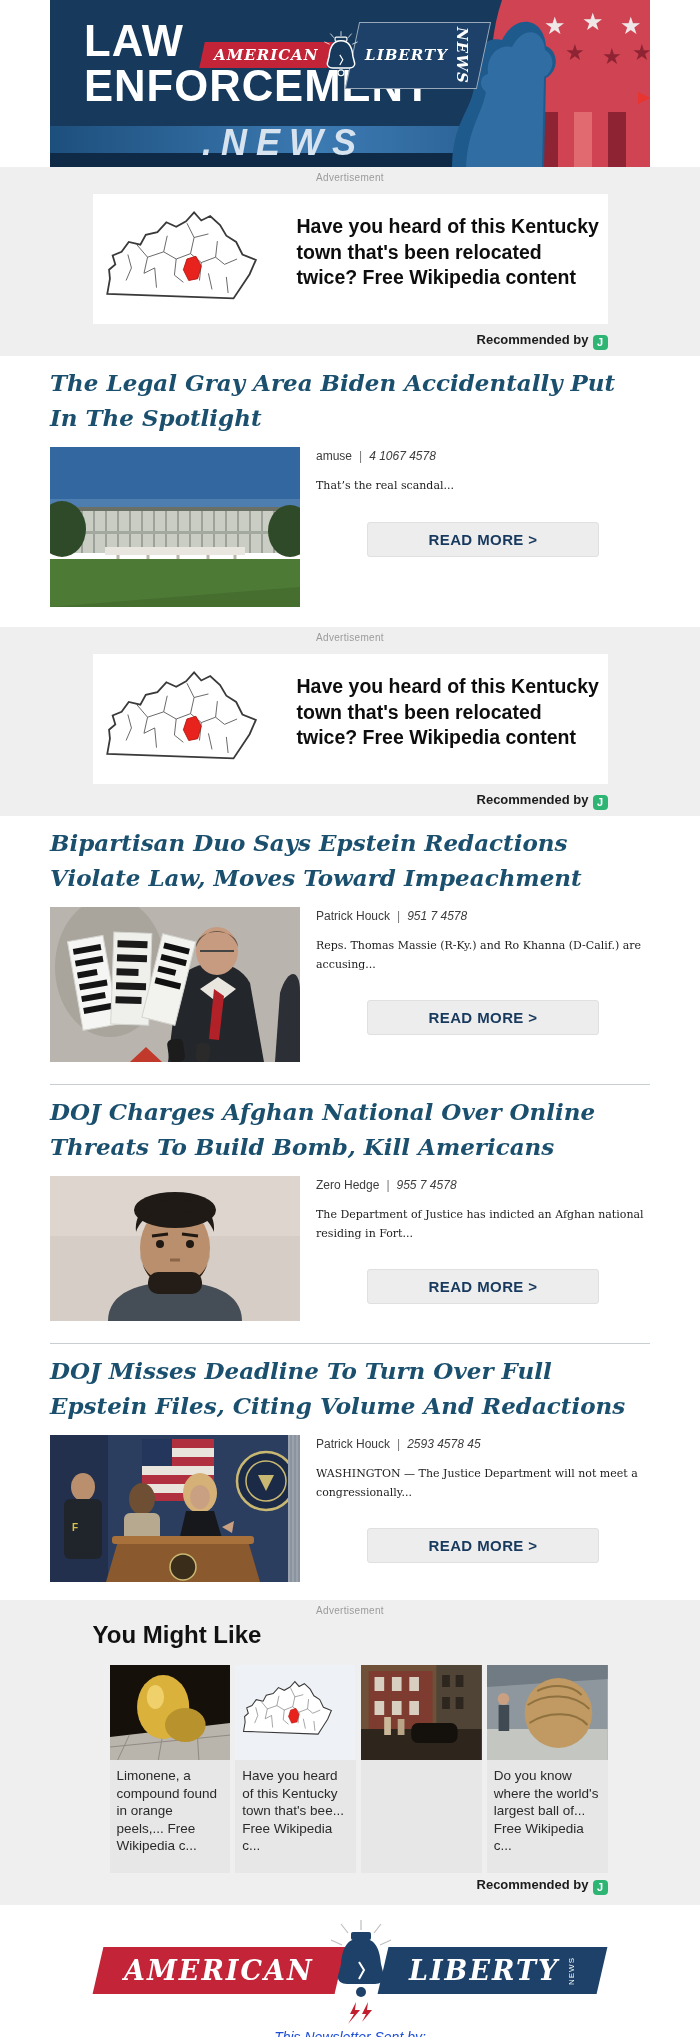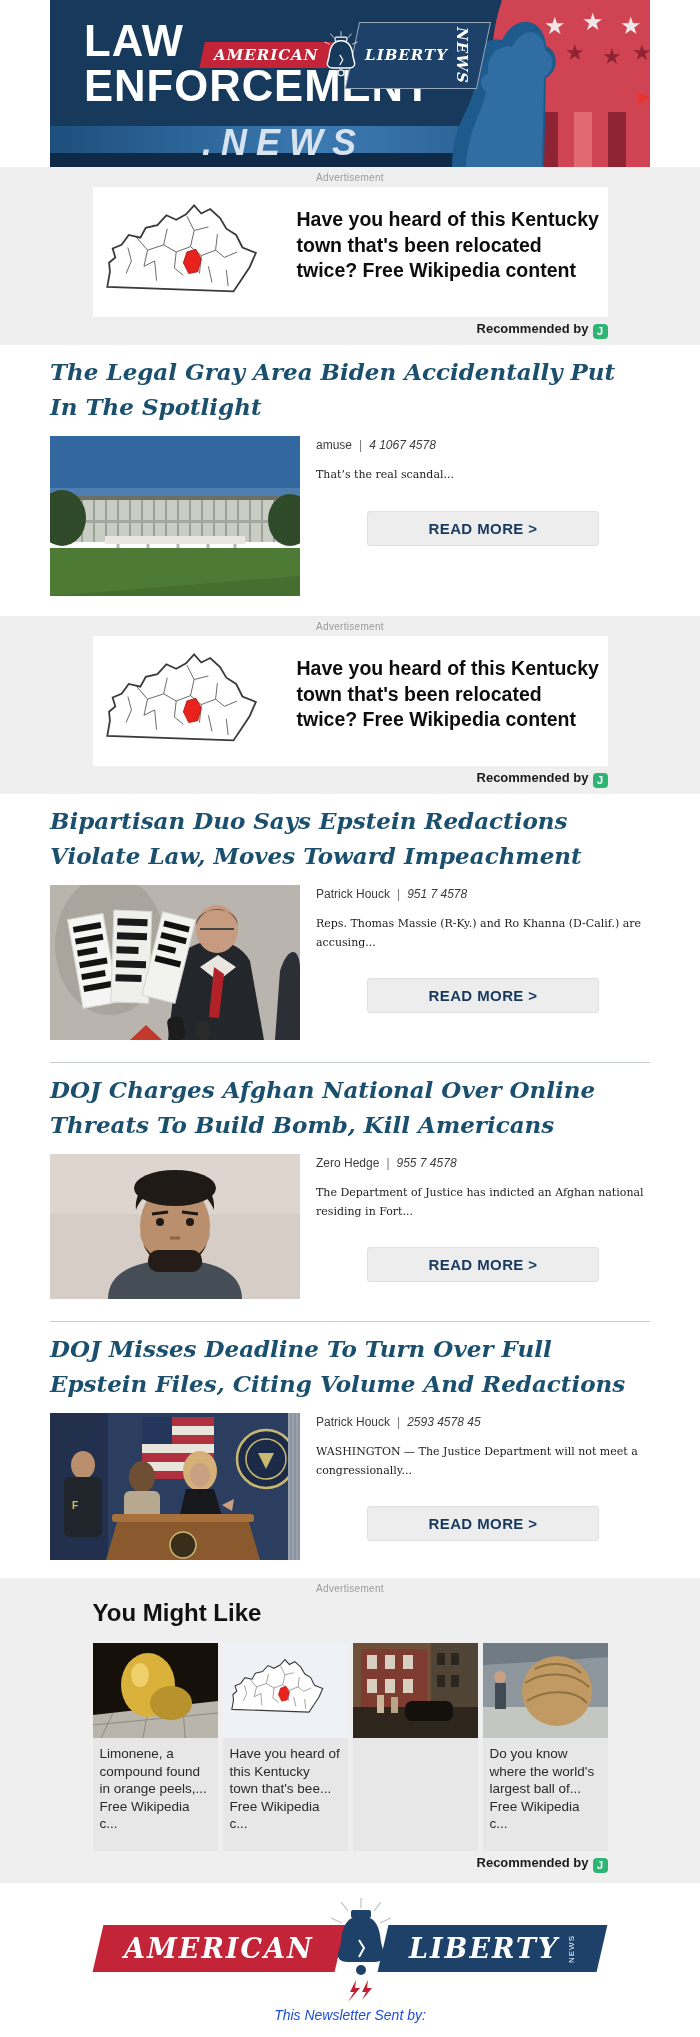--- a/index.html
+++ b/index.html
@@ -25,21 +25,21 @@
   .badge .bx span { display:inline-block; transform:skewX(12deg); font-family:"DejaVu Serif",serif;
     font-style:italic; font-weight:700; font-size:15px; color:#fff; letter-spacing:1px; }
   .badge .mini-news { writing-mode:vertical-rl; transform:rotate(180deg) skewX(12deg); font-size:7px;
     letter-spacing:1px; color:#fff; margin-left:5px; font-style:normal; font-family:"Liberation Sans",sans-serif; }
   .badge-bell { position:relative; width:38px; margin:0 -8px; z-index:5; }
   .hdr-art { position:absolute; right:0; top:0; height:167px; width:218px; z-index:2; }
 
   
   .ad-strip { background:#efefef; padding:3px 0 6px; }
   .ad-label { text-align:center; font-size:10px; color:#9b9b9b; letter-spacing:.3px; padding:2px 0 3px; }
-  .ad-card { width:515px; margin:1px auto; background:#fff; display:flex; align-items:flex-start;
+  .ad-card { width:515px; margin:8px auto; background:#fff; display:flex; align-items:flex-start;
     padding:6px 8px; cursor:pointer; }
   .ad-map { width:188px; height:118px; flex:0 0 auto; }
   .ad-headline { font-size:19.5px; font-weight:700; color:#0d0d0d; line-height:1.32; padding:14px 0 0 8px; max-width:316px; }
   .rec-row { width:515px; margin:4px auto 0; text-align:right; font-size:13px; font-weight:700; color:#1b1b1b; }
   .rec-ico { display:inline-block; width:15px; height:15px; border-radius:4px; background:#2eb574;
     color:#fff; font-size:11px; font-weight:700; line-height:15px; text-align:center; vertical-align:-2px; margin-left:4px; }
 
   
   .article { padding:6px 50px 0; }
   .article h2 { font-family:"DejaVu Serif",serif; font-style:italic; font-weight:700;
@@ -55,21 +55,21 @@
   .read-more { display:block; width:232px; margin:26px auto 0; background:#ededed; border:1px solid #e0e0e0;
     border-radius:3px; padding:8px 0; text-align:center; font-size:15px; font-weight:700;
     color:#18395e; letter-spacing:.4px; cursor:pointer; }
   .divider { border-top:1px solid #c9ced1; margin:22px 50px 0; }
   .art-space { height:20px; }
 
   
   .ymyl { background:#efefef; padding:3px 0 10px; margin-top:18px; }
   .ymyl-inner { width:515px; margin:0 auto; }
   .ymyl-h { font-size:24px; font-weight:700; color:#111; margin:2px 0 16px; }
-  .cards { display:flex; gap:5px; }
+  .cards { display:flex; gap:5px;margin-left:17px; }
   .card { width:125px; background:#e7e7e7; cursor:pointer; }
   .card svg { display:block; width:100%; height:95px; }
   .card-txt { padding:7px 7px 18px; font-size:13.5px; line-height:1.3; color:#2a2a2a; }
 
   
   .footer { padding:18px 0 16px; text-align:center; }
   .logo-row { display:flex; justify-content:center; align-items:center; position:relative; height:96px; }
   .logo-bx { transform:skewX(-13deg); padding:8px 26px; }
   .logo-bx.red { background:#c32438; }
   .logo-bx.navy { background:#1d4168; display:flex; align-items:center; }

